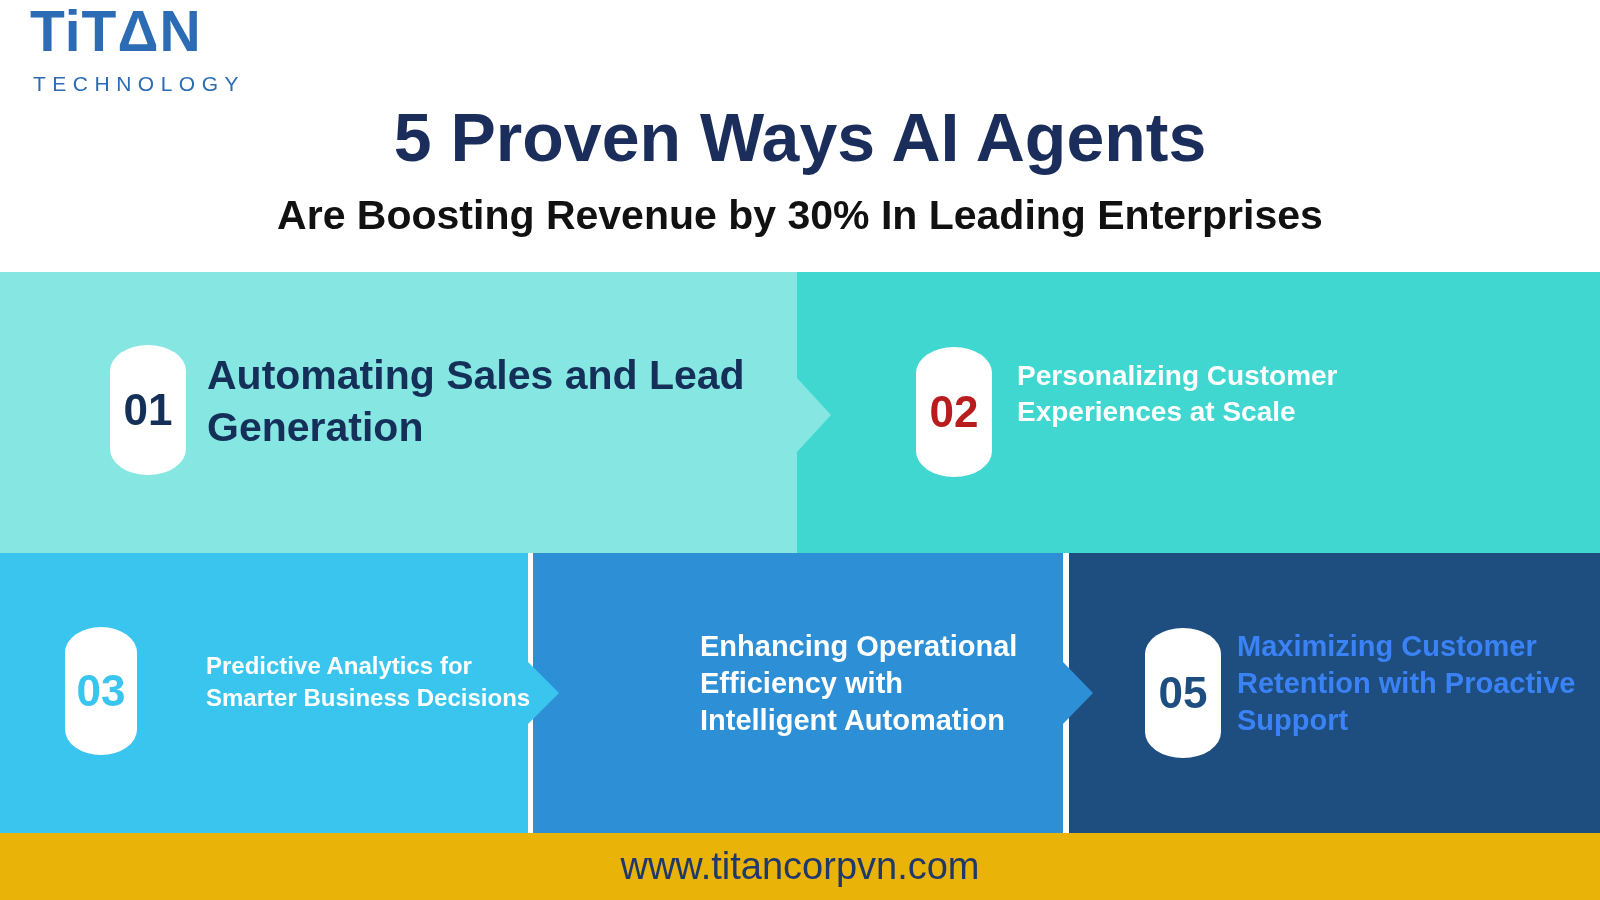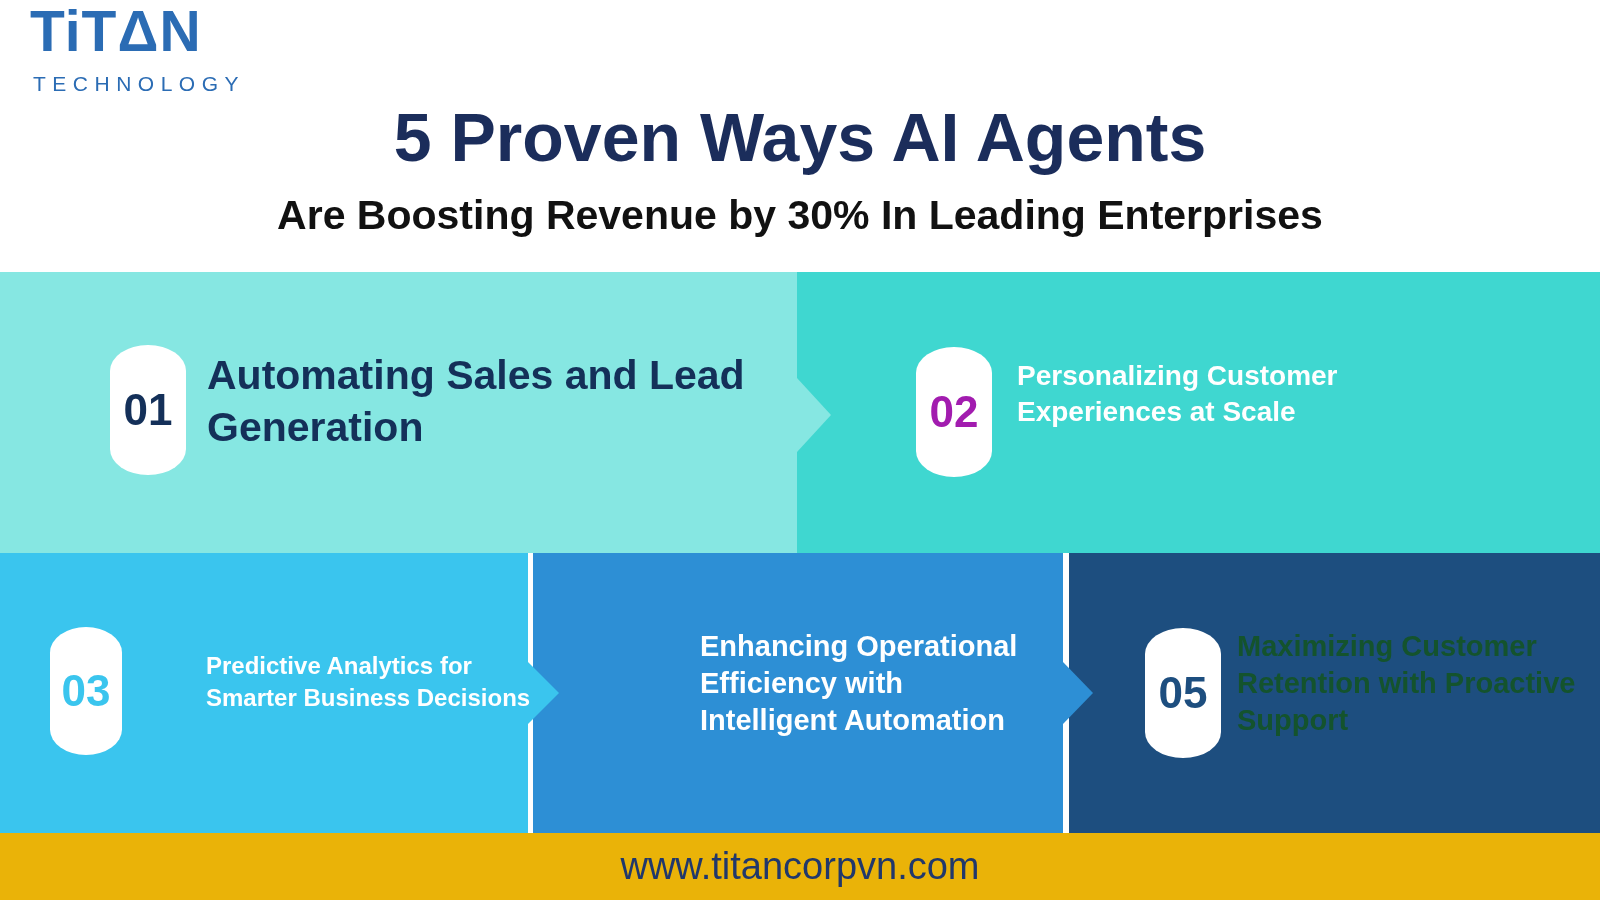--- a/index.html
+++ b/index.html
@@ -32,36 +32,36 @@
   .b4{left:533px;top:553px;width:530px; height:280px;background:#2D8FD5;}
   .b5{left:1069px;top:553px;width:531px;height:280px;background:#1D4E7F;}
   
   .capsule{
     position:absolute;width:76px;height:130px;background:#ffffff;
     border-radius:50% / 20%;
     display:flex;align-items:center;justify-content:center;
   }
   .cap1{left:110px; top:345px;}
   .cap2{left:916px; top:347px;}
-  .cap3{left:50px;  top:627px;width:72px;height:128px;}
+  .cap3{left:65px;  top:627px;width:72px;height:128px;}
   .cap4{left:607px; top:628px;}
   .cap5{left:1145px;top:628px;}
   .num{font-size:44px;font-weight:800;}
   .n1{color:#143059;}
-  .n2{color:#a21caf;}
+  .n2{color:#b91c1c;}
   .n3{color:#3AC5EE;}
   .n4{color:#2D8FD5;}
   .n5{color:#1D4E7F;}
   
   .btitle{position:absolute;font-weight:700;white-space:pre-line;}
   .t1{left:207px; top:350px;font-size:41px;line-height:1.26;color:#143059;}
   .t2{left:1017px;top:358px;font-size:28px;line-height:1.28;color:#ffffff;}
   .t3{left:158px; top:650px;font-size:24px;line-height:1.35;color:#ffffff;margin-left:48px;}
   .t4{left:700px; top:628px;font-size:29px;line-height:1.28;color:#ffffff;}
-  .t5{left:1237px;top:628px;font-size:29px;line-height:1.28;color:#14532d;}
+  .t5{left:1237px;top:628px;font-size:29px;line-height:1.28;color:#3b82f6;}
   
   .chev{position:absolute;width:0;height:0;}
   .c1{left:797px; top:378px;border-top:37px solid transparent;border-bottom:37px solid transparent;border-left:34px solid #86E7E2;}
   .c2{left:528px; top:662px;border-top:31px solid transparent;border-bottom:31px solid transparent;border-left:31px solid #3AC5EE;}
   .c3{left:1063px;top:662px;border-top:31px solid transparent;border-bottom:31px solid transparent;border-left:30px solid #2D8FD5;}
   
   .footer{
     position:absolute;left:0;top:833px;width:1600px;height:67px;
     display:flex;align-items:center;justify-content:center;background:#eab308;
   }

